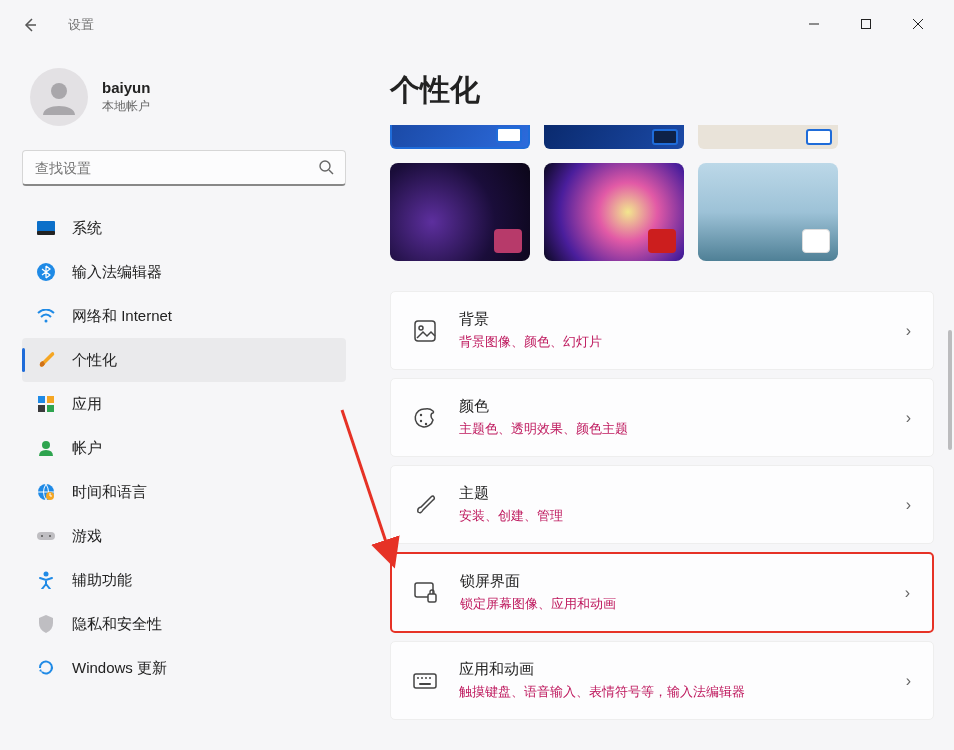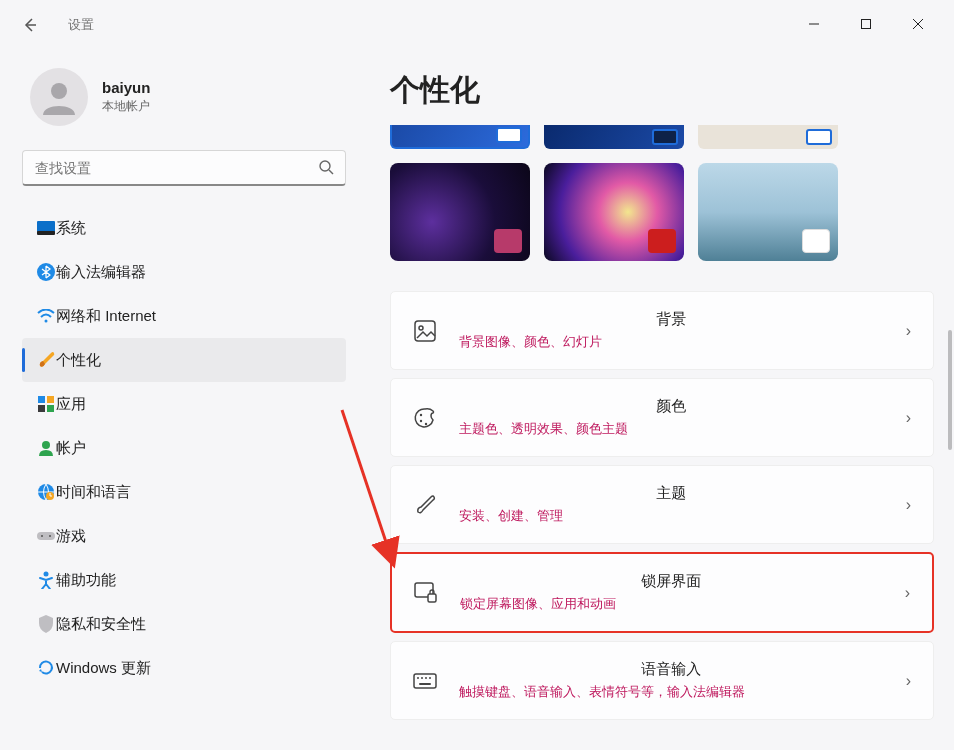--- a/index.html
+++ b/index.html
@@ -20,21 +20,21 @@
 .avatar { width: 58px; height: 58px; border-radius: 50%; background: #e3e1e4; display: flex; align-items: center; justify-content: center; }
 .avatar svg { width: 40px; height: 40px; }
 .profile-text .name { font-weight: 700; font-size: 15px; color: #222; }
 .profile-text .sub { font-size: 12px; color: #666; margin-top: 2px; }
 
 .search-wrap { position: relative; margin: 0 0 20px; }
 .search { width: 100%; height: 36px; border: 1px solid #d6d6d6; border-bottom: 2px solid #888; background: #fcfcfd; padding: 0 36px 0 12px; font-size: 14px; color: #444; border-radius: 4px; }
 .search-icon { position: absolute; right: 12px; top: 9px; color: #666; }
 
 .nav { list-style: none; }
-.nav li { display: flex; align-items: center; gap: 0; padding: 12px 14px; border-radius: 4px; font-size: 15px; color: #222; position: relative; cursor: pointer; }
+.nav li { display: flex; align-items: center; gap: 16px; padding: 12px 14px; border-radius: 4px; font-size: 15px; color: #222; position: relative; cursor: pointer; }
 .nav li.active { background: #eaeaec; }
 .nav li.active::before { content: ""; position: absolute; left: 0; top: 10px; bottom: 10px; width: 3px; background: #1f6cd9; border-radius: 2px; }
 .nav .ico { width: 20px; height: 20px; display: flex; align-items: center; justify-content: center; font-size: 16px; }
 
 
 .content { flex: 1; padding: 20px 20px 0 30px; overflow-y: auto; position: relative; }
 .page-title { font-size: 30px; font-weight: 600; color: #222; margin-bottom: 14px; }
 
 .theme-row { display: flex; gap: 14px; margin-bottom: 14px; }
 .thumb-top { width: 140px; height: 24px; border-radius: 0 0 6px 6px; position: relative; }
@@ -52,21 +52,21 @@
 .th1 .mini2 { background: #b73a6a; }
 .th2 { background: radial-gradient(circle at 60% 50%, #f2e68e 0%, #e25aa6 30%, #4a1e9c 70%, #0a0820 100%); }
 .th2 .mini2 { background: #cc1e1e; }
 .th3 { background: linear-gradient(180deg, #bcd8e8 0%, #9dc2d7 50%, #4f8096 100%); }
 .th3 .mini2 { background: #fff; border: 1px solid #ddd; }
 
 .setting-card { background: #fdfdfe; border: 1px solid #eee; border-radius: 5px; padding: 18px 22px; margin-bottom: 8px; display: flex; align-items: center; gap: 22px; cursor: pointer; }
 .setting-card.highlight { border: 2px solid #e63226; }
 .card-icon { width: 24px; height: 24px; color: #444; display: flex; align-items: center; justify-content: center; }
 .card-text { flex: 1; }
-.card-title { font-size: 15px; color: #222; text-align: center; }
+.card-title { font-size: 15px; color: #222; }
 .card-sub { font-size: 13px; color: #be185d; margin-top: 4px; }
 .chev { color: #666; font-size: 16px; }
 
 
 .arrow-annot { position: absolute; left: 332px; top: 400px; pointer-events: none; }
 
 .scrollbar { position: absolute; right: 2px; top: 330px; width: 4px; height: 120px; background: #bcbcbe; border-radius: 2px; }
 </style>
 </head>
 <body>
@@ -316,21 +316,21 @@
           <svg width="24" height="16" viewBox="0 0 24 16">
             <rect x="1" y="1" width="22" height="14" rx="2" stroke="#444" stroke-width="1.5" fill="none"></rect>
             <line x1="5" y1="5" x2="5" y2="5" stroke="#444" stroke-width="2" stroke-linecap="round"></line>
             <line x1="9" y1="5" x2="9" y2="5" stroke="#444" stroke-width="2" stroke-linecap="round"></line>
             <line x1="13" y1="5" x2="13" y2="5" stroke="#444" stroke-width="2" stroke-linecap="round"></line>
             <line x1="17" y1="5" x2="17" y2="5" stroke="#444" stroke-width="2" stroke-linecap="round"></line>
             <line x1="7" y1="11" x2="17" y2="11" stroke="#444" stroke-width="2" stroke-linecap="round"></line>
           </svg>
         </div>
       <div class="card-text">
-          <div class="card-title">语音输入</div>
+          <div class="card-title">应用和动画</div>
           <div class="card-sub">触摸键盘、语音输入、表情符号等，输入法编辑器</div>
         </div>
       <div class="chev">›</div>
     </div>
   </div>
 </div>
 
 <svg class="arrow-annot" width="90" height="190">
   <defs>
       <marker id="ah" markerWidth="10" markerHeight="10" refX="7" refY="5" orient="auto">

